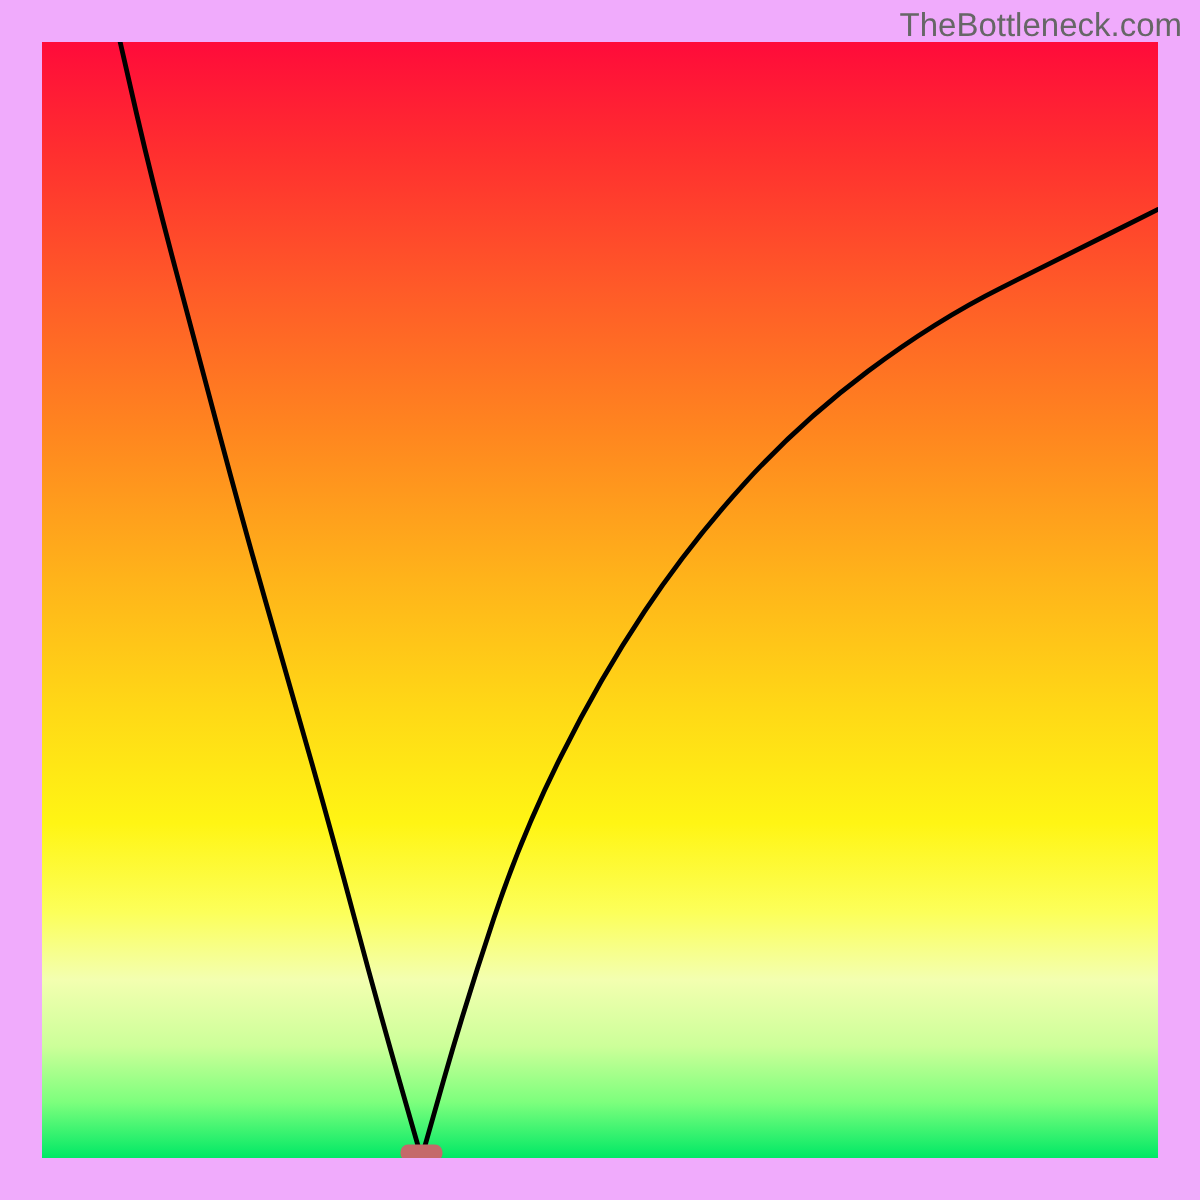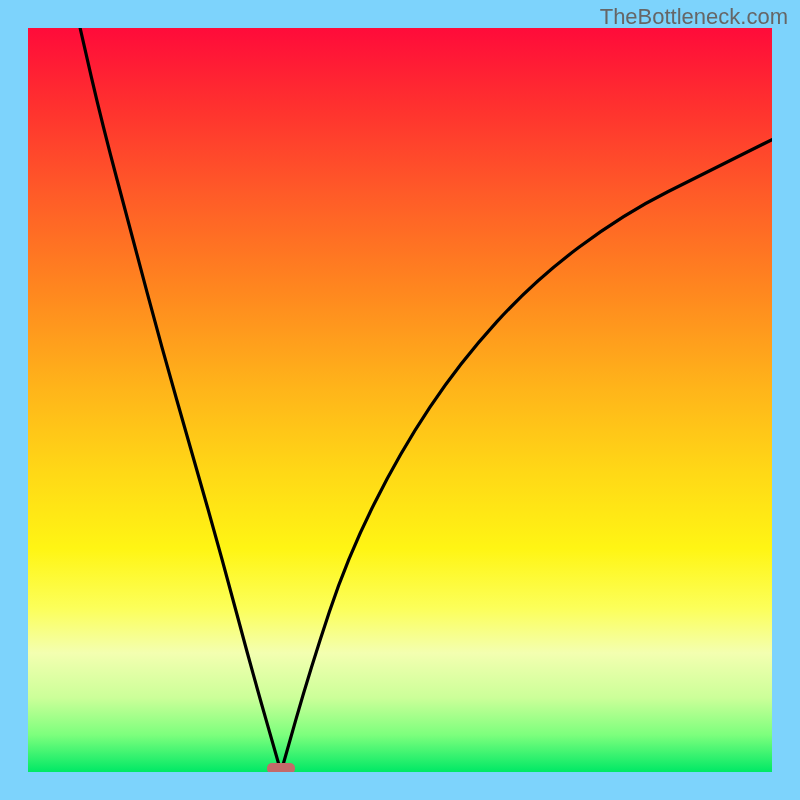--- a/index.html
+++ b/index.html
@@ -1,20 +1,20 @@
 <!DOCTYPE html>
 <html><head>
 <meta charset="utf-8">
 <style>
   * { margin: 0; padding: 0; box-sizing: border-box; }
   html, body { width: 800px; height: 800px; overflow: hidden; background: #000; }
   .frame {
     width: 800px;
     height: 800px;
-    background: #7dd3fc;
+    background: #f0abfc;
     position: relative;
   }
   .watermark {
     position: absolute;
     top: 4px;
     right: 12px;
     font-family: Arial, Helvetica, sans-serif;
     font-size: 22px;
     color: #666;
     z-index: 10;

